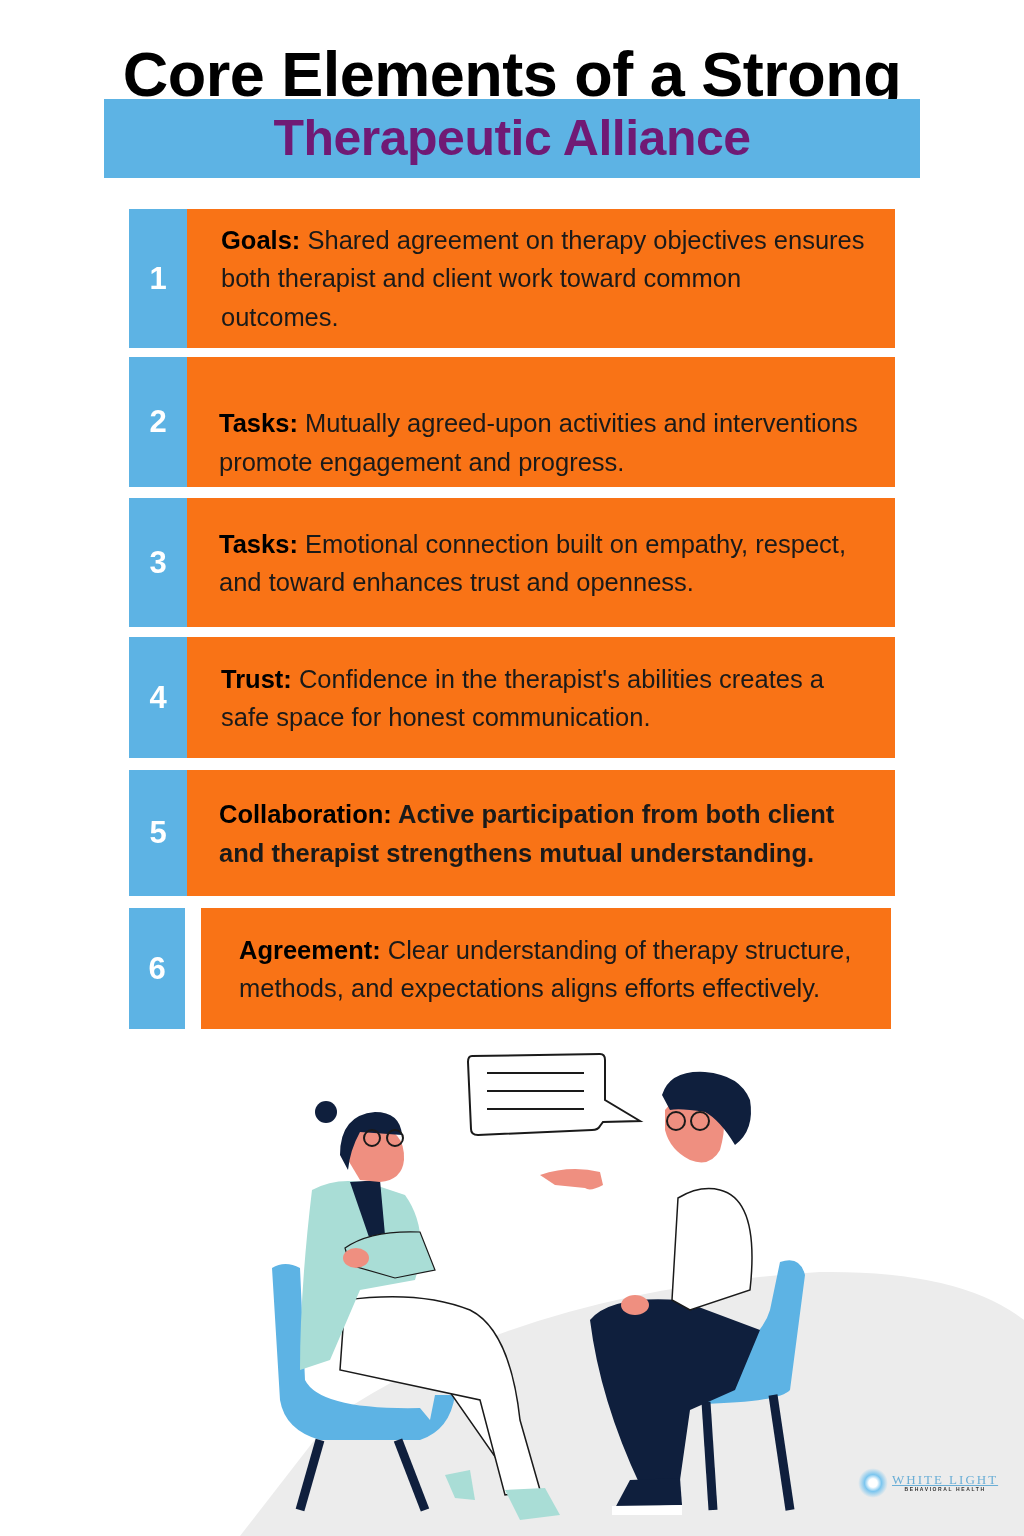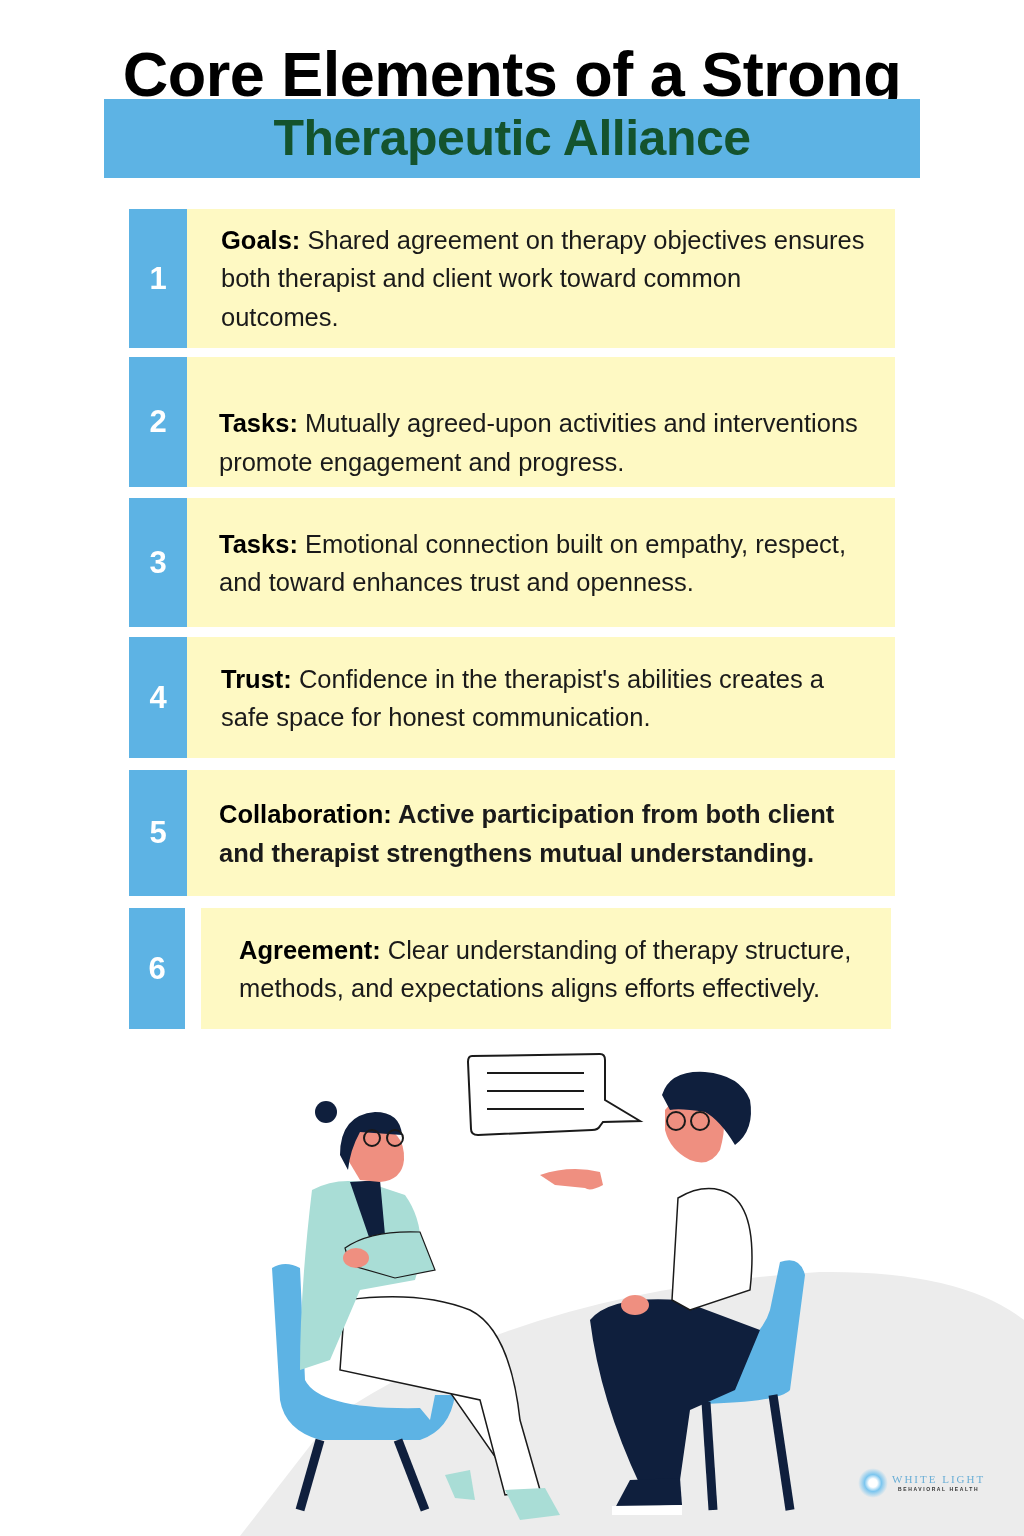--- a/index.html
+++ b/index.html
@@ -1,29 +1,29 @@
 <!DOCTYPE html>
 <html><head>
 <meta charset="utf-8">
 <style>
   html,body{margin:0;padding:0;}
   body{width:1024px;height:1536px;background:#fff;position:relative;overflow:hidden;font-family:"Liberation Sans","DejaVu Sans",sans-serif;}
   .title-line1{position:absolute;left:0;top:38px;width:1024px;text-align:center;font-size:63px;font-weight:700;color:#000;letter-spacing:-0.5px;}
   .title-band{position:absolute;left:104px;top:99px;width:816px;height:79px;background:#5db3e4;}
-  .title-line2{position:absolute;left:0;top:0;width:816px;line-height:79px;text-align:center;font-size:50px;font-weight:700;color:#14532d;letter-spacing:-0.5px;}
+  .title-line2{position:absolute;left:0;top:0;width:816px;line-height:79px;text-align:center;font-size:50px;font-weight:700;color:#701a75;letter-spacing:-0.5px;}
   .row{position:absolute;left:129px;width:766px;}
   .num{position:absolute;left:0;top:0;bottom:0;width:58px;background:#5db3e4;color:#fff;font-weight:700;font-size:31px;display:flex;align-items:center;justify-content:center;}
-  .card{position:absolute;left:58px;right:0;top:0;bottom:0;background:#fef9c3;}
+  .card{position:absolute;left:58px;right:0;top:0;bottom:0;background:#f97316;}
   .text{position:absolute;left:34px;right:30px;top:50%;transform:translateY(-50%);font-size:25.5px;line-height:38.5px;color:#1a1a1a;}
   .text b{color:#000;}
   .scene{position:absolute;left:0;top:1040px;width:1024px;height:496px;}
   .logo{position:absolute;left:858px;top:1468px;display:flex;align-items:center;}
   .logo-star{width:30px;height:30px;border-radius:50%;background:radial-gradient(circle,#fff 0 20%,#7cc6ef 40%,rgba(124,198,239,0) 70%);}
   .logo-words{margin-left:4px;}
-  .logo-main{font-family:"Liberation Serif",serif;font-size:11px;color:#6aaed6;letter-spacing:2px;line-height:13px;}
+  .logo-main{font-family:"Liberation Serif",serif;font-size:13px;color:#6aaed6;letter-spacing:2px;line-height:13px;text-decoration:underline;}
   .logo-sub{font-size:5px;letter-spacing:1.6px;color:#333;font-weight:700;line-height:7px;text-align:center;}
 </style>
 </head>
 <body>
 
 <div class="title-line1">Core Elements of a Strong</div>
 <div class="title-band">
   <div class="title-line2">Therapeutic Alliance</div>
 </div>
 

